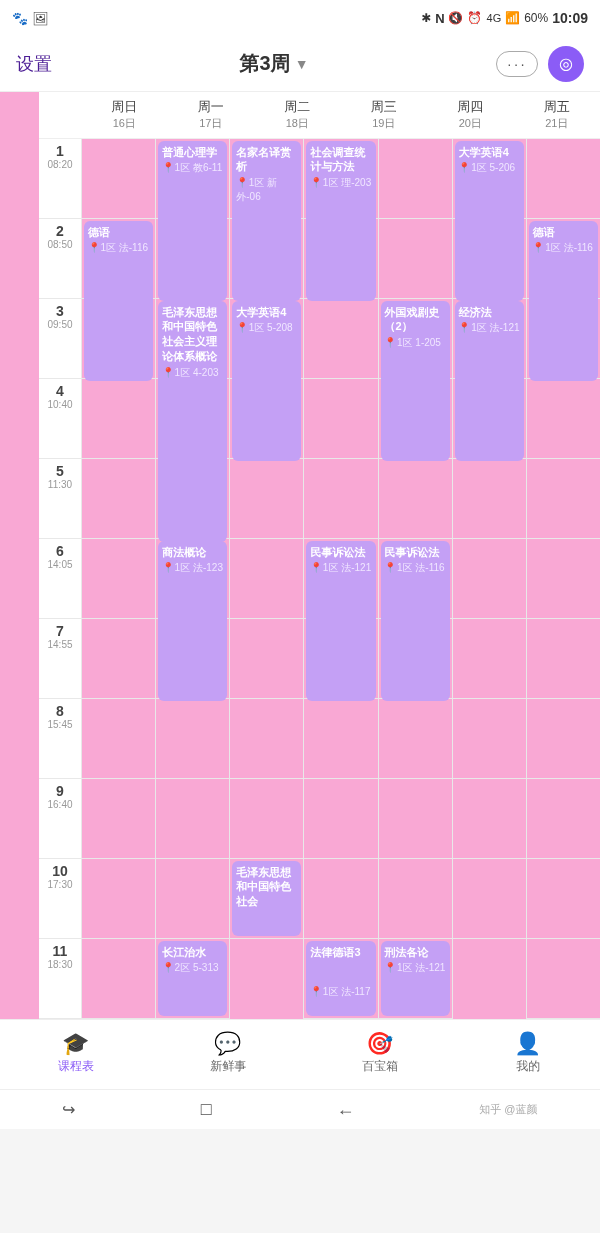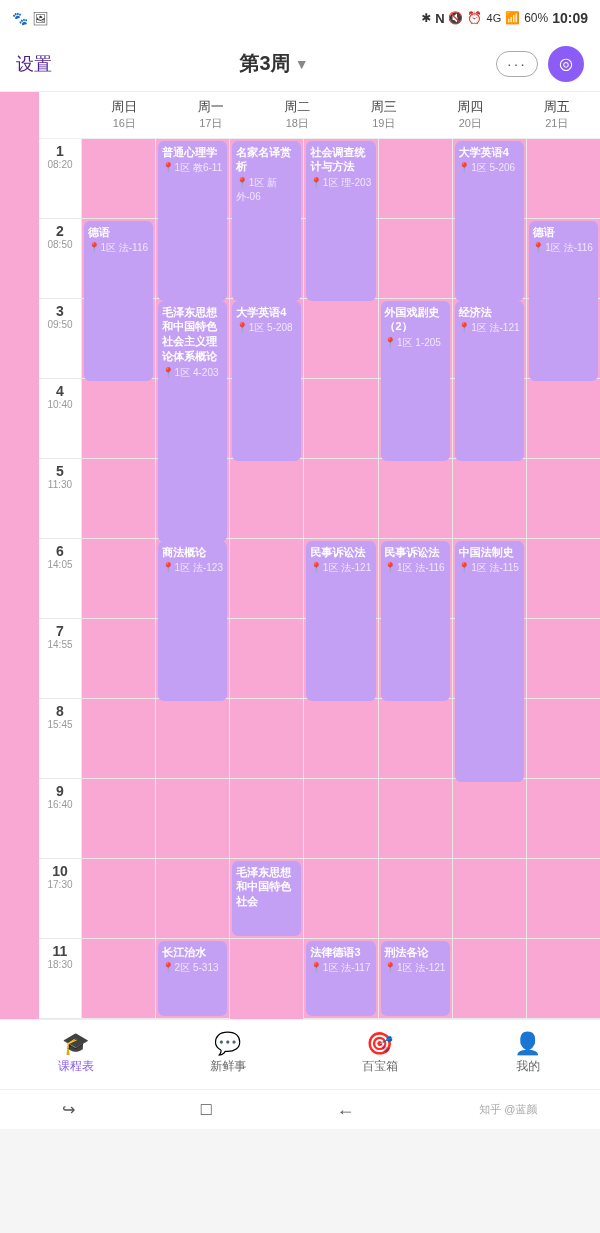--- a/index.html
+++ b/index.html
@@ -464,21 +464,21 @@
             <div class="course-name">民事诉讼法</div>
             <div class="course-info">📍1区 法-121</div>
           </div>
         </div>
         <div class="cell-row"></div>
         <div class="cell-row"></div>
         <div class="cell-row"></div>
         <div class="cell-row"></div>
 
         <div class="cell-row">
-          <div class="course-card" style="height:100%;">
+          <div class="course-card" style="height:100%;gap:24px;">
             <div class="course-name">法律德语3</div>
             <div class="course-info">📍1区 法-117</div>
           </div>
         </div>
       </div>
 
       <div class="day-col">
         <div class="cell-row"></div>
         <div class="cell-row"></div>
 
@@ -522,26 +522,20 @@
 
         <div class="cell-row" style="position:relative;">
           <div class="course-card span2">
             <div class="course-name">经济法</div>
             <div class="course-info">📍1区 法-121</div>
           </div>
         </div>
         <div class="cell-row"></div>
         <div class="cell-row"></div>
 
-        <div class="cell-row" style="position:relative;">
-          <div class="course-card span3">
-            <div class="course-name">中国法制史</div>
-            <div class="course-info">📍1区 法-115</div>
-          </div>
-        </div>
         <div class="cell-row"></div>
         <div class="cell-row"></div>
         <div class="cell-row"></div>
         <div class="cell-row"></div>
         <div class="cell-row"></div>
       </div>
 
       <div class="day-col">
         <div class="cell-row"></div>
 

